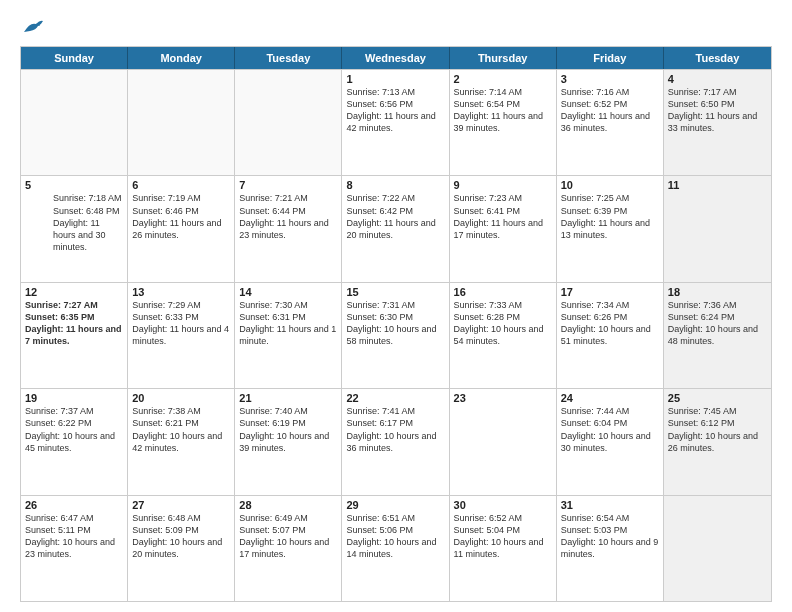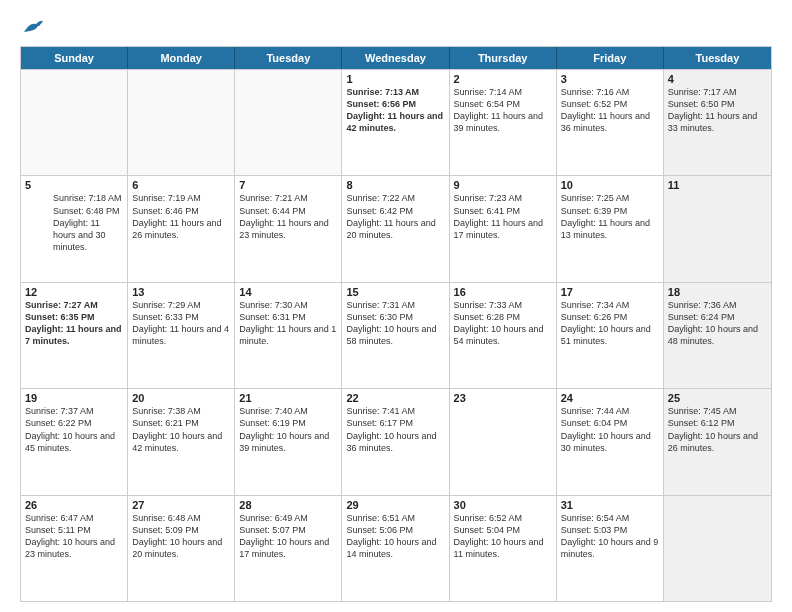--- a/index.html
+++ b/index.html
@@ -148,21 +148,21 @@
         <div class="cal-header-cell">Friday</div>
         <div class="cal-header-cell">Tuesday</div>
       </div>
     <div class="cal-body">
     <div class="cal-row">
           <div class="cal-cell empty"></div>
           <div class="cal-cell empty"></div>
           <div class="cal-cell empty"></div>
           <div class="cal-cell">
             <div class="day-num">1</div>
-            <div class="cell-text" style="white-space: pre-line; font-weight: bold;">Sunrise: 7:13 AM
+            <div class="cell-text" style="white-space: pre-line;">Sunrise: 7:13 AM
 Sunset: 6:56 PM
 Daylight: 11 hours and 42 minutes.</div>
           </div>
           <div class="cal-cell">
             <div class="day-num">2</div>
             <div class="cell-text" style="white-space: pre-line;">Sunrise: 7:14 AM
 Sunset: 6:54 PM
 Daylight: 11 hours and 39 minutes.</div>
           </div>
           <div class="cal-cell">

